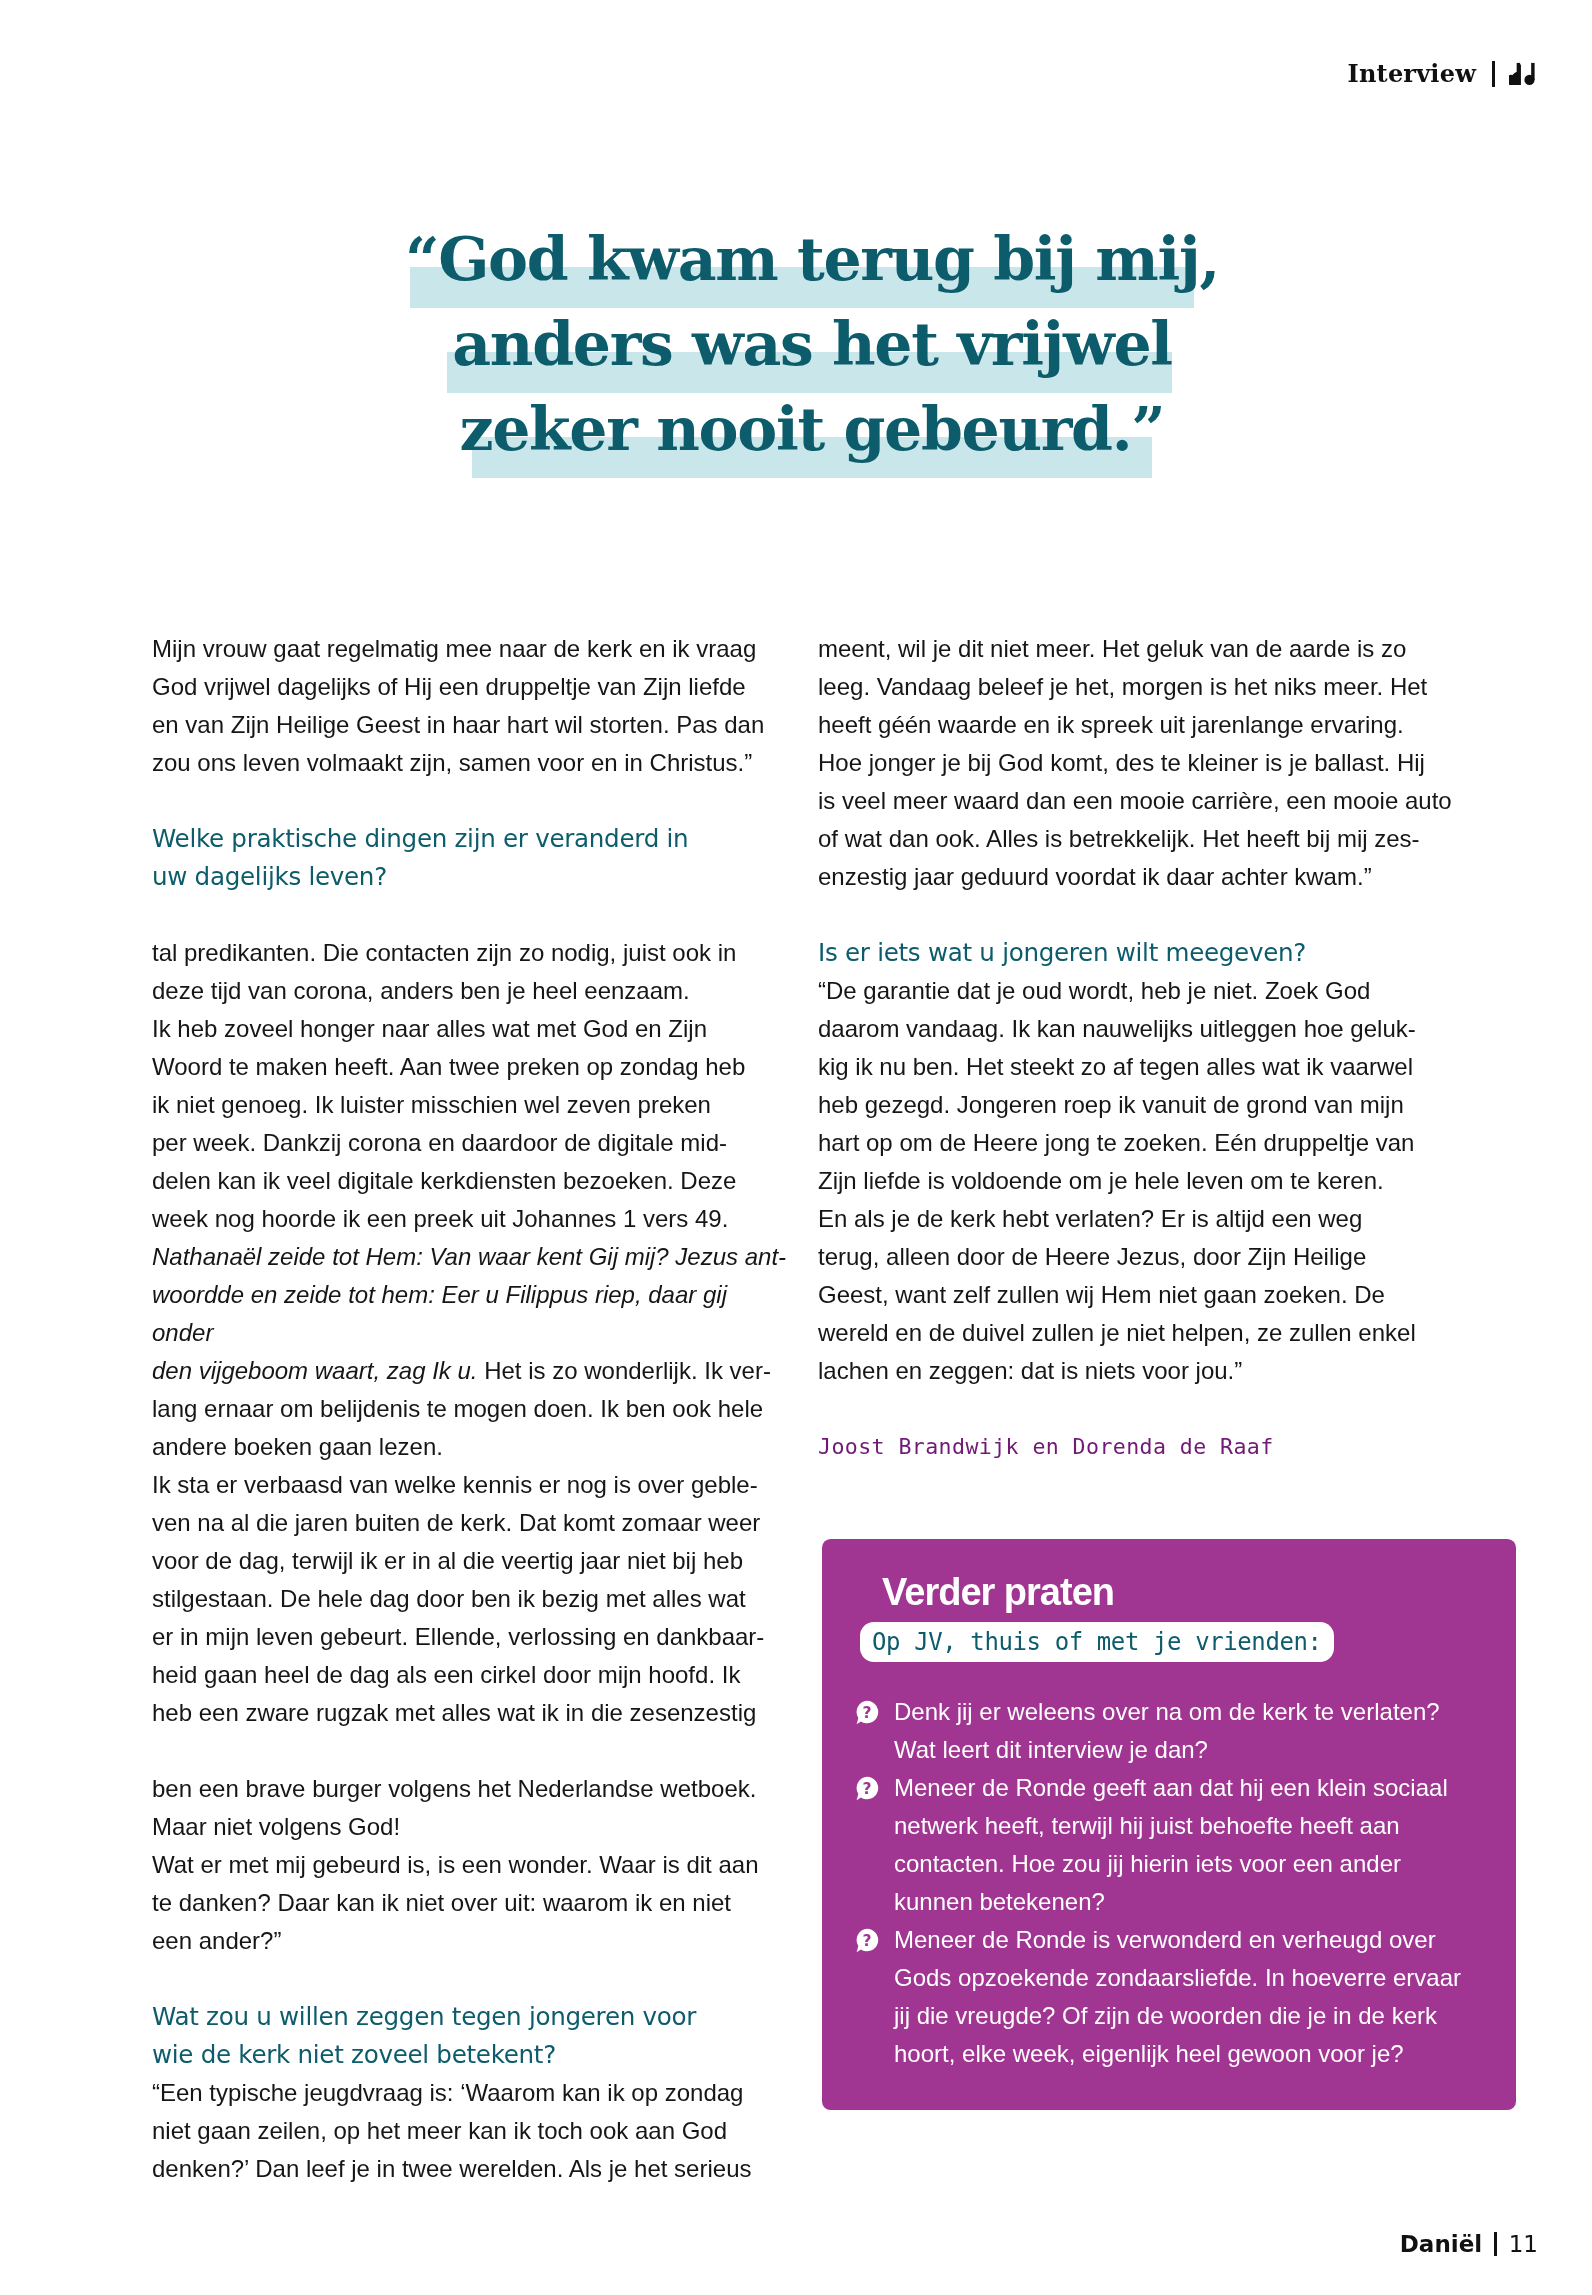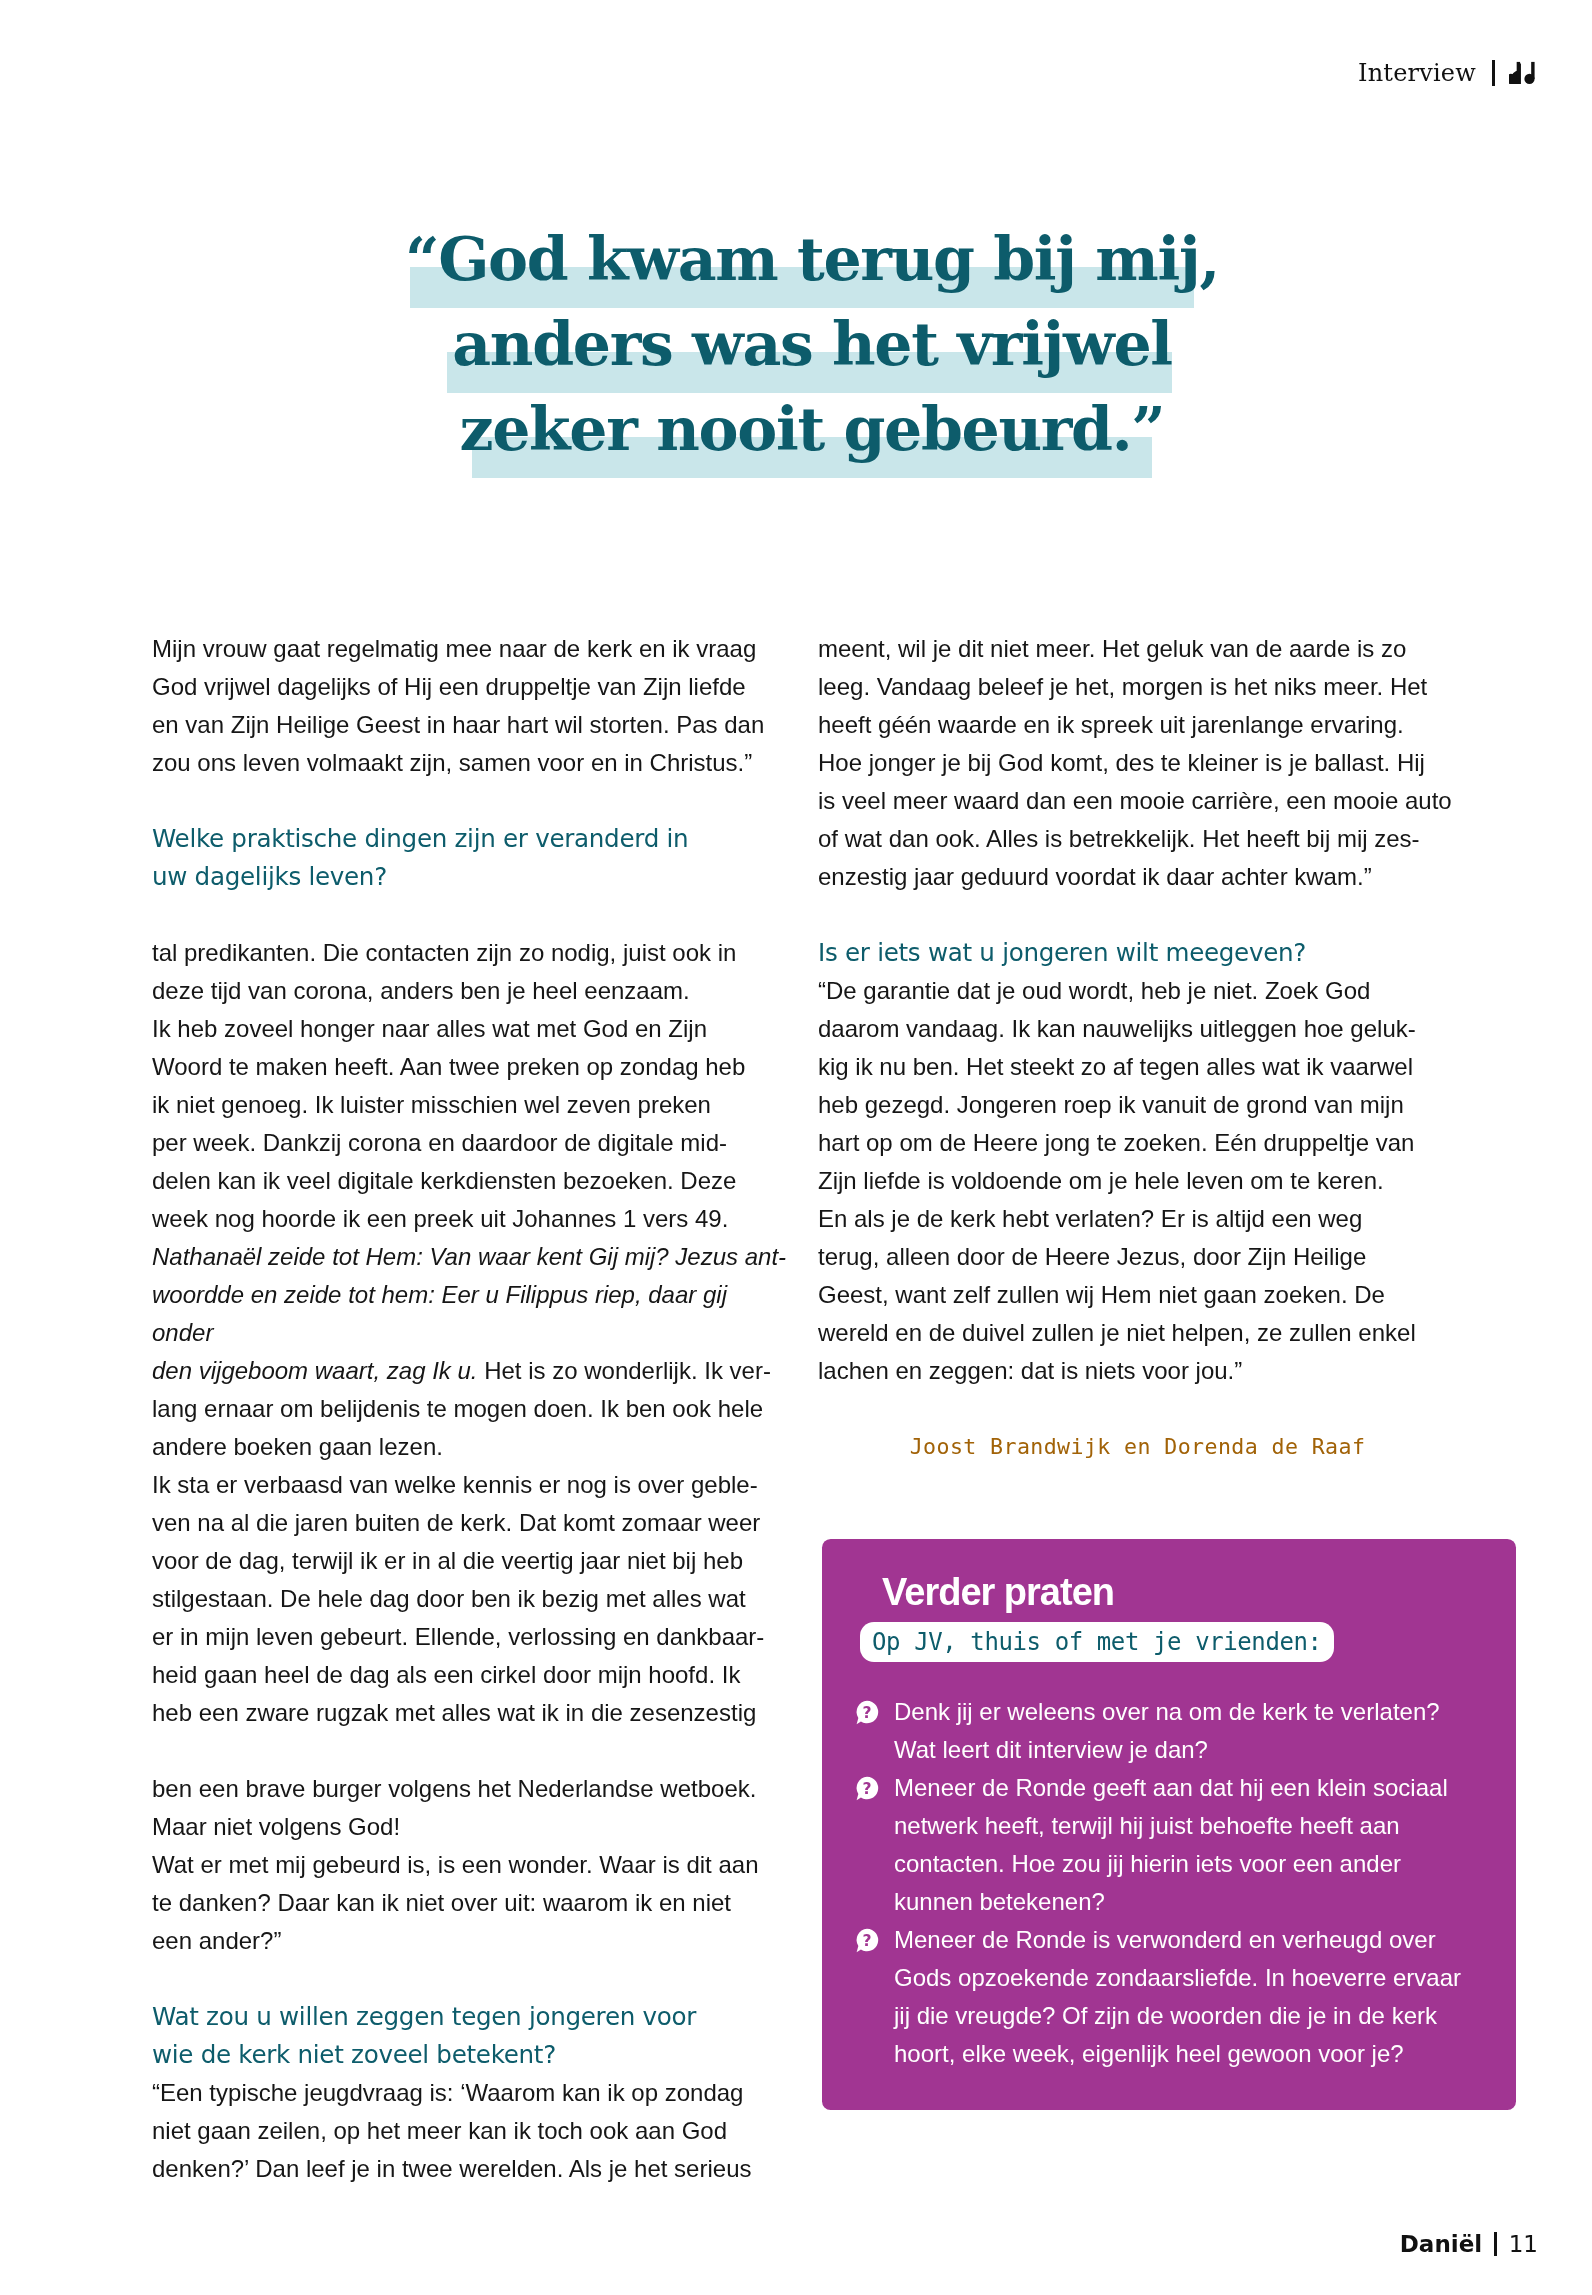--- a/index.html
+++ b/index.html
@@ -1,39 +1,39 @@
 <!DOCTYPE html>
 <html style="font-size:14px"><head>
 <meta charset="utf-8">
 <style>
   html, body { margin: 0; padding: 0; background: #ffffff; }
   body { width: 1592px; height: 2295px; position: relative; overflow: hidden;
          font-family: "Liberation Sans", sans-serif; color: #1a1a1a; }
 
   .running-head { position: absolute; top: 59px; right: 54px; display: flex; align-items: center;
-                  font-family: "DejaVu Serif", serif; font-weight: normal; font-size: 24px; color: #111; letter-spacing: 0.2px; }
+                  font-family: "DejaVu Serif", serif; font-weight: bold; font-size: 24px; color: #111; letter-spacing: 0.2px; }
   .running-head .sep { display: inline-block; width: 3.5px; height: 26px; background: #111; margin: 0 14px 0 15.5px; }
 
   .headline { position: absolute; top: 226px; left: 0; width: 1592px; text-align: center; margin-left: 16px; }
   .hl-line { position: relative; display: block; height: 85px; }
   .hl-bar { position: absolute; background: #c9e6ea; height: 41px; }
   .hl-text { position: absolute; left: 0; width: 1592px; text-align: center;
              font-family: "DejaVu Serif", serif; font-weight: bold; font-size: 60px; color: #0d5c6b;
              letter-spacing: -1.3px; line-height: 85px; top: -8.6px; }
 
   .col { position: absolute; top: 630px; width: 639px; font-size: 24px; line-height: 38px;
          font-family: "Liberation Sans", sans-serif; color: #161616; }
   .col.left { left: 152px; }
   .col.right { left: 818px; }
   .col p { margin: 0; }
   .col .gap { height: 38px; }
   .col h3 { margin: 0; font-family: "DejaVu Sans", sans-serif; font-weight: normal; font-size: 24.6px;
             line-height: 38px; color: #0d5c6b; letter-spacing: -0.3px; }
   .col em { font-style: italic; }
-  .byline { font-family: "DejaVu Sans Mono", monospace; font-size: 21.6px; letter-spacing: 0.4px; color: #a16207; text-align: center; }
+  .byline { font-family: "DejaVu Sans Mono", monospace; font-size: 21.6px; letter-spacing: 0.4px; color: #701a75; }
 
   .box { position: absolute; left: 822px; top: 1539px; width: 694px; height: 571px; background: #a13592;
          border-radius: 8.6px; }
   .box-outline { position: absolute; left: 816px; top: 1536px; width: 702px; height: 576px;
                  border: 2.2px solid rgba(255,255,255,0.85); border-radius: 12px 8.6px 15.5px 7px; pointer-events: none; }
   .box-title { position: absolute; left: 863px; top: 1569px; font-family: Liberation Sans, sans-serif;
                font-weight: bold; font-size: 38px; color: #ffffff; letter-spacing: -1px; line-height: 47px; margin-left: 19px; }
   .box-sub { position: absolute; left: 860px; top: 1622px; background: #ffffff; padding: 3.5px 12px 3.5px 12px;
              font-family: "DejaVu Sans Mono", monospace; font-size: 24px; color: #0d5c6b; line-height: 33px; letter-spacing: -0.4px; border-radius: 14px; }
   .box-list { position: absolute; left: 854px; top: 1693px; width: 639px; list-style: none; margin: 0; padding: 0;

